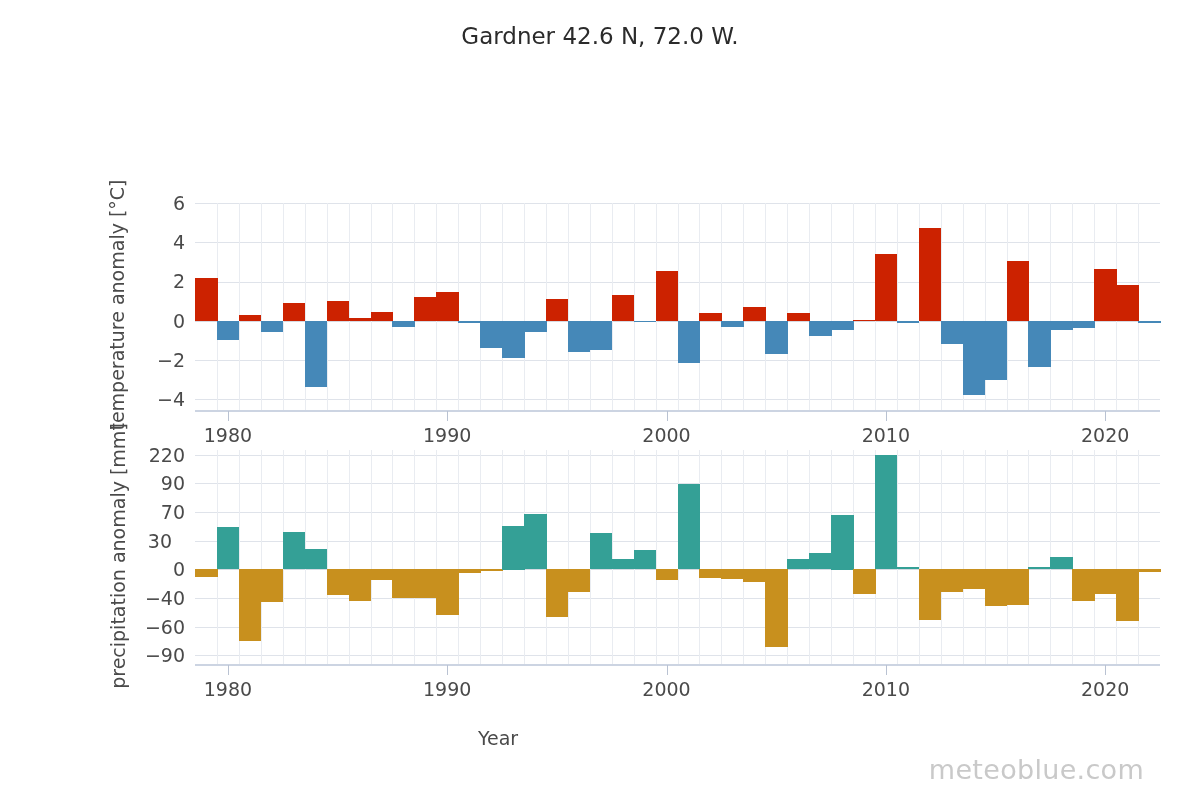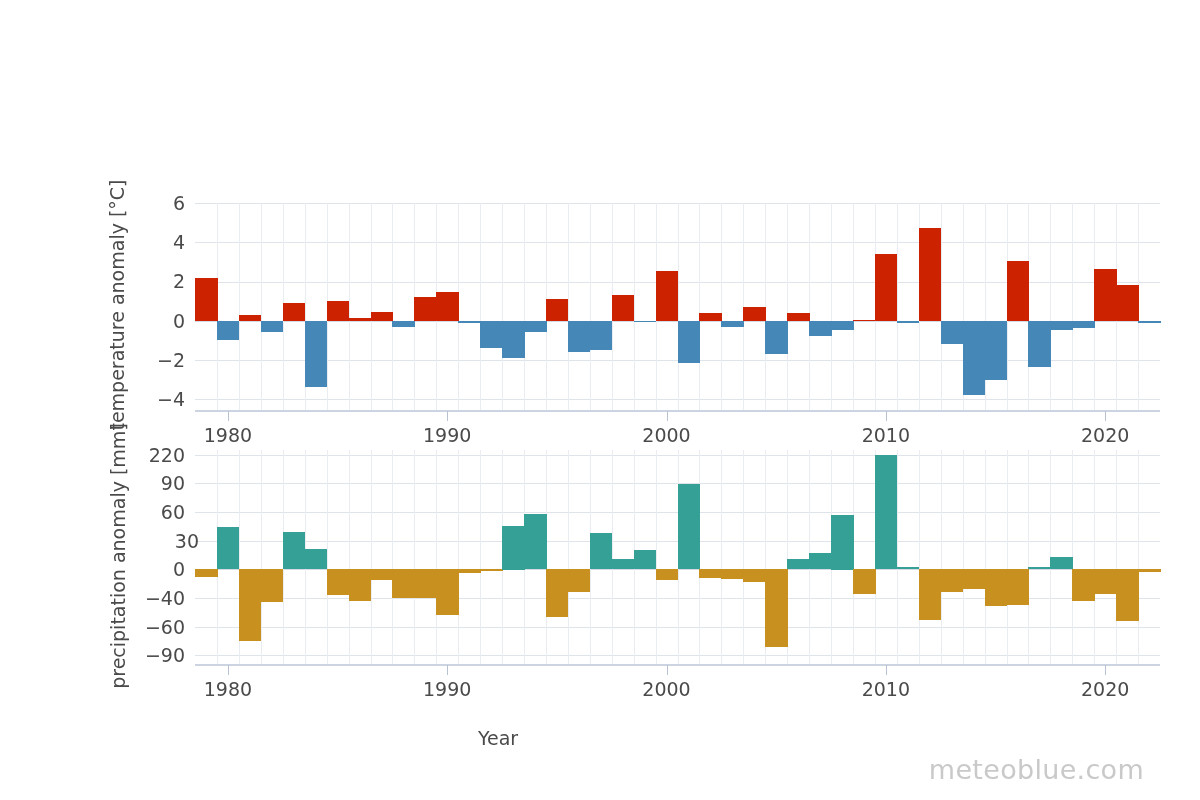--- a/index.html
+++ b/index.html
@@ -57,20 +57,21 @@
   }
   .watermark{
     position:absolute;right:56px;top:754px;
     font-size:27px;color:#c9c9c9;letter-spacing:0.3px;
   }
 </style>
 </head>
 <body>
 
 <div class="titles">
+  <div class="subtitle">Gardner 42.6 N, 72.0 W.</div>
 </div>
 
 <div id="temp-y-label-holder"></div>
 <div id="temp-panel">
   <div class="panel-bg"></div>
   <div class="grid" id="temp-grid">
       <div class="gridline-h" style="top: 0px;"></div>
       <div class="gridline-h" style="top: 39.2px;"></div>
       <div class="gridline-h" style="top: 78.5px;"></div>
       <div class="zero-line" style="top: 117.7px;"></div>
@@ -288,22 +289,22 @@
       <div class="bar" title="2018: 13" style="left: 855.3px; width: 22.5px; top: 107px; height: 12.4px; background: rgb(52, 160, 150);"></div>
       <div class="bar" title="2019: -33" style="left: 877.3px; width: 22.5px; top: 119.4px; height: 31.5px; background: rgb(200, 144, 30);"></div>
       <div class="bar" title="2020: -26" style="left: 899.2px; width: 22.5px; top: 119.4px; height: 24.8px; background: rgb(200, 144, 30);"></div>
       <div class="bar" title="2021: -54" style="left: 921.1px; width: 22.5px; top: 119.4px; height: 51.6px; background: rgb(200, 144, 30);"></div>
       <div class="bar" title="2022: -3" style="left: 943.1px; width: 22.5px; top: 119.4px; height: 2.9px; background: rgb(200, 144, 30);"></div>
     </div>
 </div>
 <div id="prec-ticks">
     <div class="ytick" style="top: 454.778px; left: 133px;">220</div>
     <div class="ytick" style="top: 483.444px; left: 133px;">90</div>
-    <div class="ytick" style="top: 512.111px; left: 133px;">60</div>
-    <div class="ytick" style="top: 540.778px; left: 147px;">30</div>
+    <div class="ytick" style="top: 512.111px; left: 133px;">70</div>
+    <div class="ytick" style="top: 540.778px; left: 120px;">30</div>
     <div class="ytick" style="top: 569.444px; left: 133px;">0</div>
     <div class="ytick" style="top: 598.111px; left: 133px;">−40</div>
     <div class="ytick" style="top: 626.778px; left: 133px;">−60</div>
     <div class="ytick" style="top: 655.444px; left: 133px;">−90</div>
   </div>
 <div id="prec-xticks">
     <div class="xtickmark" style="left: 227.898px; top: 665px; height: 10px;"></div>
     <div class="xtick" style="left: 227.898px; top: 678px;">1980</div>
     <div class="xtickmark" style="left: 447.216px; top: 665px; height: 10px;"></div>
     <div class="xtick" style="left: 447.216px; top: 678px;">1990</div>

